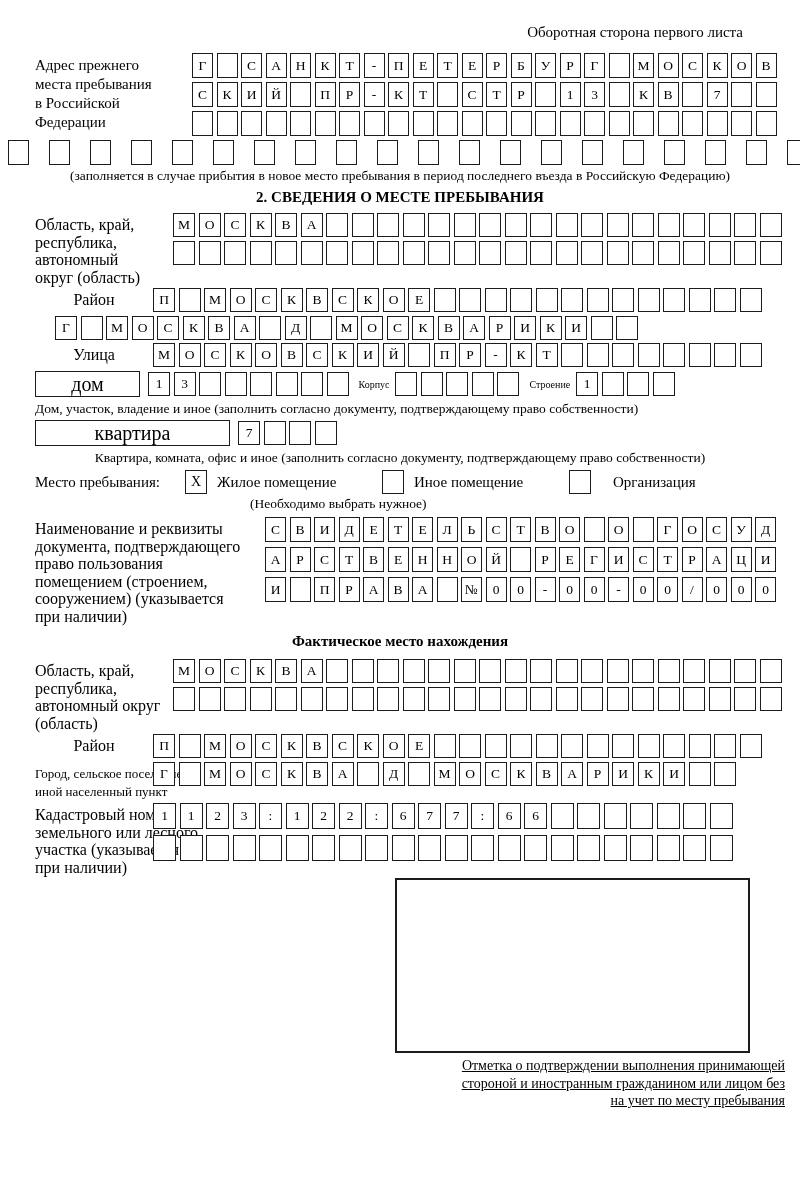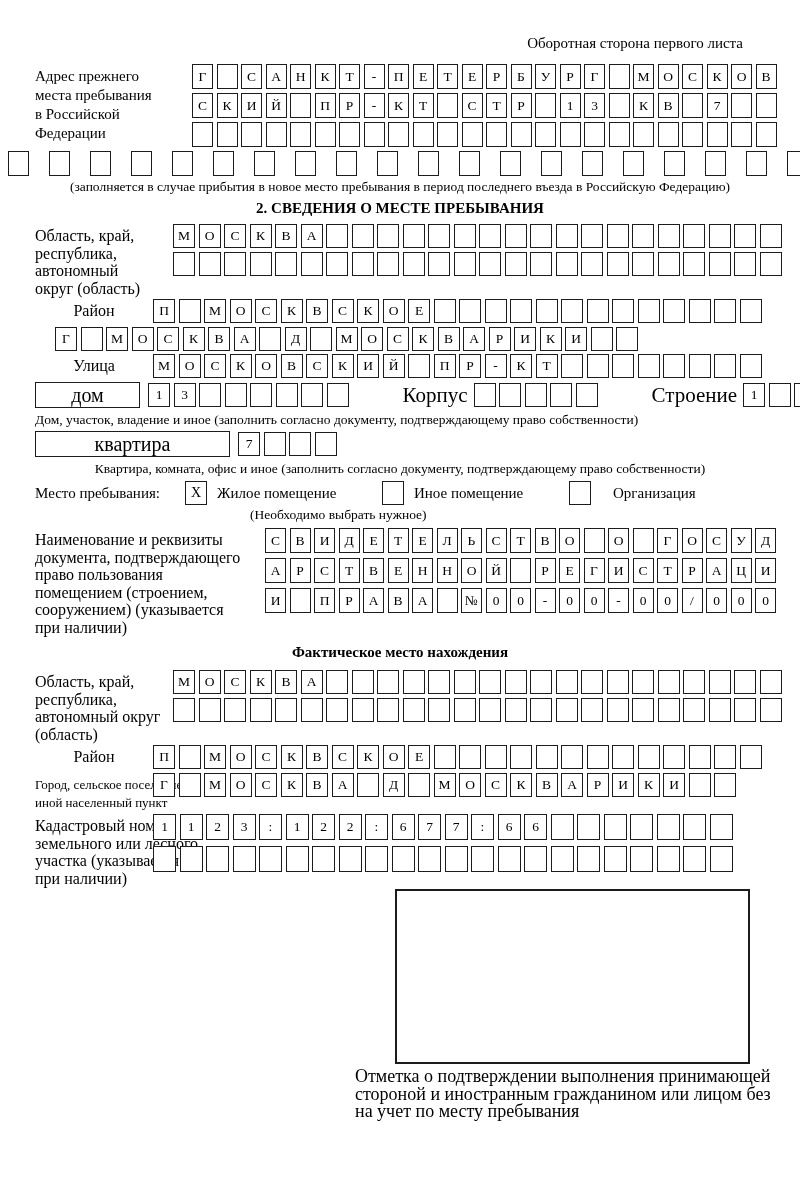--- a/index.html
+++ b/index.html
@@ -1,20 +1,20 @@
 <!DOCTYPE html>
 <html><head>
 <meta charset="utf-8">
 <style>
   html,body{margin:0;padding:0;background:#fff;}
   .page{
     position:relative;
     width:800px;height:1180px;
     box-sizing:border-box;
-    padding:35px 35px 0 35px;
+    padding:24px 35px 0 35px;
     font-family:"Liberation Serif", serif;
     color:#000;
     overflow:hidden;
   }
   .header-note{text-align:right;padding-right:22px;font-size:15px;margin-bottom:12px;}
   .field{display:flex;align-items:flex-start;}
   .label{width:118px;flex-shrink:0;font-size:16px;line-height:17.5px;padding-top:3px;}
   .label div{white-space:nowrap;}
   .small-label div{font-size:13px;}
   .adres-field .label{width:137px;font-size:15px;line-height:19px;}
@@ -37,32 +37,32 @@
   .center{text-align:center;}
   .section-title{font-weight:bold;font-size:15px;text-align:center;margin:5px 0 7px 0;}
   .mb2{margin-bottom:2px;gap:20px;} .mb3{margin-bottom:3px;} .mb4{margin-bottom:4px;text-align:center;}
   .offset20{margin-left:20px;}
   
   .inline-row{display:flex;align-items:center;margin-bottom:3px;}
   .wide-box{box-sizing:border-box;border:1.5px solid #1c1c1c;height:26px;
     display:flex;align-items:center;justify-content:center;font-size:20px;flex-shrink:0;}
   .dom-box{width:105px;}
   .kv-box{width:195px;}
-  .inline-label{font-size:21px;padding:0 6px 0 10px;white-space:nowrap;margin-left:44px;}
+  .inline-label{font-size:10px;padding:0 6px 0 10px;white-space:nowrap;}
   .gap8{width:8px;flex-shrink:0;}
   
   .mesto-row{display:flex;align-items:center;font-size:15px;margin-bottom:2px;}
   .checkbox{box-sizing:border-box;width:22px;height:24px;border:1.5px solid #1c1c1c;
     display:flex;align-items:center;justify-content:center;font-size:14px;flex-shrink:0;}
   .mesto-row .opt-label{padding:0 0 0 10px;white-space:nowrap;}
   .mesto-note{font-size:13.5px;margin:1px 0 5px 215px;}
   .fact-title{font-weight:bold;font-size:15px;text-align:center;margin:8px 0 9px 0;}
   .fact-caption{font-size:13.5px;line-height:17px;text-align:center;margin-bottom:6px;}
   .stamp-box{box-sizing:border-box;width:355px;height:175px;border:2px solid #1c1c1c;margin-left:360px;margin-top:2px;}
-  .stamp-caption{width:430px;margin-left:320px;margin-top:4px;text-align:left;font-size:18px;line-height:17.5px;}
+  .stamp-caption{width:430px;margin-left:320px;margin-top:4px;text-align:right;font-size:14px;line-height:17.5px;text-decoration:underline;}
 </style>
 </head>
 <body>
 
 <div class="page">
 
   <div class="header-note">Оборотная сторона первого листа</div>
 
   <div class="field adres-field mb2">
     <div class="label">

